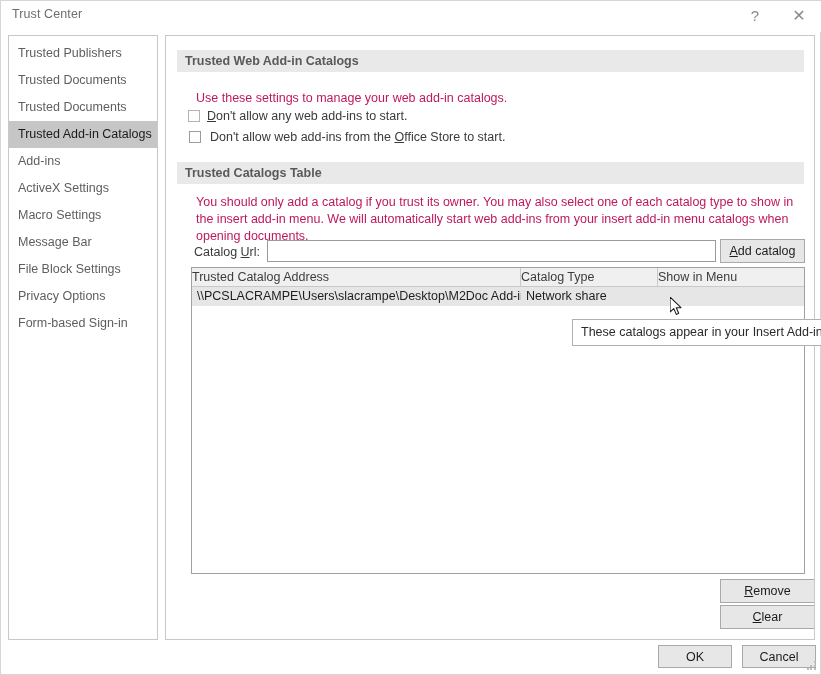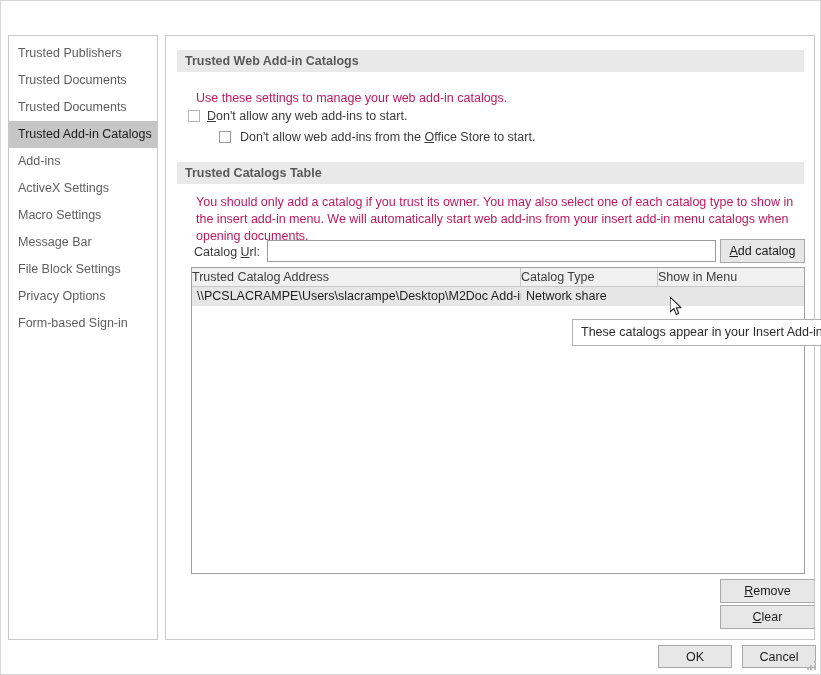--- a/index.html
+++ b/index.html
@@ -113,21 +113,21 @@
 
   
   .cb-row {
     position: absolute;
     font-size: 12.5px;
     color: #3a3a3a;
     white-space: nowrap;
     cursor: default;
   }
   #cb-row-1 { left: 22px; top: 73px; }
-  #cb-row-2 { left: 53px; top: 94px; }
+  #cb-row-2 { left: 23px; top: 94px; }
 
   .checkbox {
     display: inline-block;
     width: 12px; height: 12px;
     border: 1px solid #b4b4b4;
     background: #fdfdfd;
     vertical-align: -2px;
     margin-right: 7px;
   }
   #cb-row-2 .checkbox { border-color: #9c9c9c; margin-right: 9px; }
@@ -275,20 +275,25 @@
     position: absolute;
     width: 2px; height: 2px;
     background: #bdbdbd;
   }
 </style>
 </head>
 <body>
 
 <div id="dialog">
 
+  <div id="titlebar">
+    <div id="title-text">Trust Center</div>
+    <div id="help-button" class="winbtn">?</div>
+    <div id="close-button" class="winbtn">✕</div>
+  </div>
 
   <div id="sidebar">
     <div id="nav-list">
         <div class="nav-item">Trusted Publishers</div>
         <div class="nav-item">Trusted Documents</div>
         <div class="nav-item">Trusted Documents</div>
         <div class="nav-item selected">Trusted Add-in Catalogs</div>
         <div class="nav-item">Add-ins</div>
         <div class="nav-item">ActiveX Settings</div>
         <div class="nav-item">Macro Settings</div>

